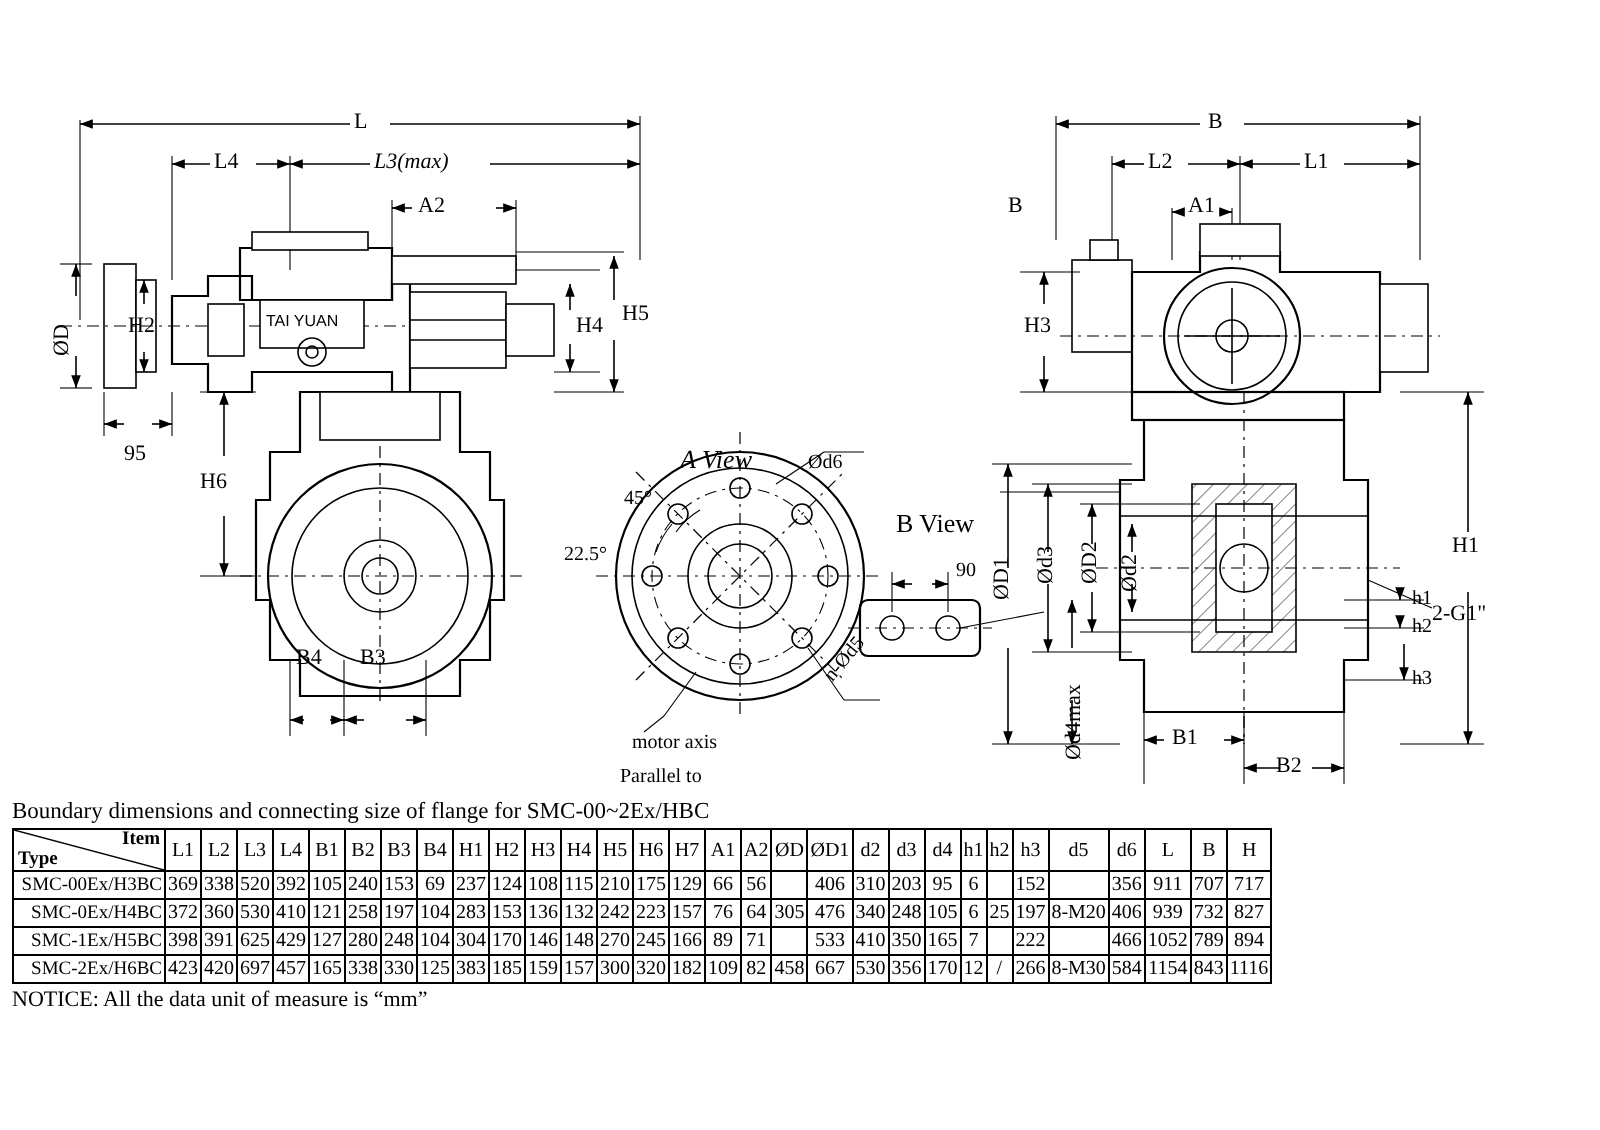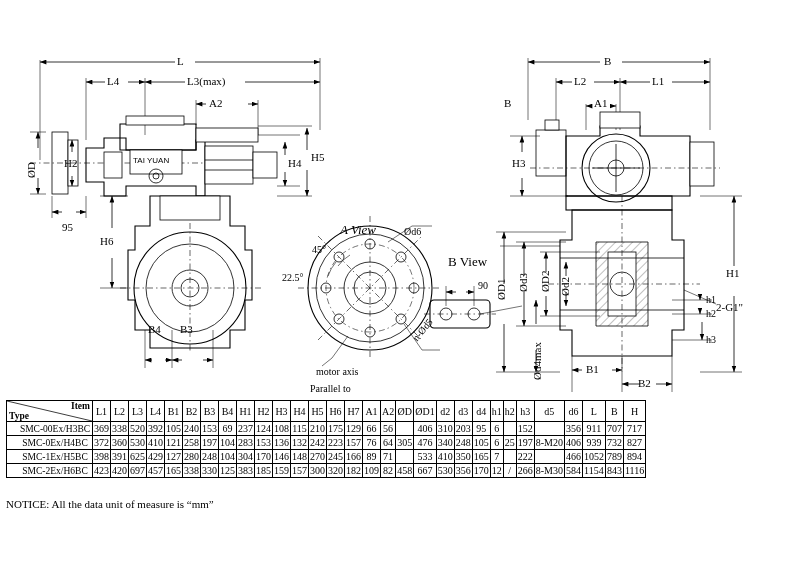--- a/index.html
+++ b/index.html
@@ -24,26 +24,26 @@
   .dash{stroke:#000;stroke-width:.6;fill:none;stroke-dasharray:6 3 1.5 3;}
   .fillw{fill:#fff;stroke:#000;stroke-width:.8;}
   .hatch{fill:url(#hp);stroke:#000;stroke-width:.8;}
 
   
   #tablewrap{position:absolute;left:6px;top:400px;width:790px;}
   .tbl-title{font-size:11.5px;margin-bottom:2px;}
   table{border-collapse:collapse;font-size:10px;font-family:"Liberation Serif",serif;}
   table td,table th{border:1px solid #000;text-align:center;padding:0 1px;height:13px;
      font-weight:normal;white-space:nowrap;}
-  .typecell{width:72px;text-align:center;padding-left:12px;font-size:9.5px;}
+  .typecell{width:72px;text-align:right;padding-left:2px;font-size:9.5px;}
   .hdrType{position:relative;height:20px;width:72px;padding:0;font-weight:bold;}
   .hdrType .corner-line{position:absolute;left:0;top:0;width:100%;height:100%;}
   .hdrType .t1{position:absolute;right:2px;top:0px;font-size:9.5px;}
   .hdrType .t2{position:absolute;left:2px;bottom:0px;font-size:9.5px;}
-  .notice{font-size:11px;margin-top:20px;}
+  .notice{font-size:11px;margin-top:2px;}
 </style>
 </head>
 <body>
 
 <div id="sheet">
 
   <svg width="800" height="400" viewBox="0 0 800 400">
     <defs>
       <pattern id="hp" width="6" height="6" patternUnits="userSpaceOnUse" patternTransform="rotate(45)">
         <line x1="0" y1="0" x2="0" y2="6" stroke="#000" stroke-width="0.5"></line>
@@ -288,21 +288,21 @@
       <line class="ln" x1="656" y1="384" x2="672" y2="384" marker-end="url(#ar)"></line>
 
       <line class="thin" x1="500" y1="246" x2="560" y2="246"></line>
       <line class="ln" x1="536" y1="300" x2="536" y2="324" marker-start="url(#arS)"></line>
       <line class="ln" x1="536" y1="350" x2="536" y2="372" marker-end="url(#ar)"></line>
     </g>
   </svg>
 
   <div class="lbl" style="left:177px;top:56px;">L</div>
   <div class="lbl" style="left:107px;top:76px;">L4</div>
-  <div class="lbl" style="left:187px;top:76px;">L3(max)</div>
+  <div class="lbl" style="left:187px;top:76px;font-style:italic;">L3(max)</div>
   <div class="lbl" style="left:209px;top:98px;">A2</div>
   <div class="lbl vert" style="left:26px;top:178px;transform:rotate(-90deg);">ØD</div>
   <div class="lbl" style="left:64px;top:158px;">H2</div>
   <div class="lbl" style="left:62px;top:222px;">95</div>
   <div class="lbl" style="left:288px;top:158px;">H4</div>
   <div class="lbl" style="left:311px;top:152px;">H5</div>
   <div class="lbl" style="left:100px;top:236px;">H6</div>
   <div class="lbl" style="left:148px;top:324px;">B4</div>
   <div class="lbl" style="left:180px;top:324px;">B3</div>
 
@@ -330,20 +330,21 @@
   <div class="lbl vert" style="left:540px;top:292px;transform:rotate(-90deg);">ØD2</div>
   <div class="lbl sm" style="left:706px;top:294px;">h1</div>
   <div class="lbl sm" style="left:706px;top:308px;">h2</div>
   <div class="lbl sm" style="left:706px;top:334px;">h3</div>
   <div class="lbl vert" style="left:532px;top:380px;transform:rotate(-90deg);">Ød4max</div>
   <div class="lbl" style="left:586px;top:364px;">B1</div>
   <div class="lbl" style="left:638px;top:378px;">B2</div>
   <div class="lbl" style="left:716px;top:302px;">2-G1"</div>
 
   <div id="tablewrap">
+    <div class="tbl-title">Boundary dimensions and connecting size of flange for SMC-00~2Ex/HBC</div>
     <table>
       <thead>
         <tr>
           <th class="hdrType">
             <svg class="corner-line" viewBox="0 0 72 20" preserveAspectRatio="none">
               <line x1="0" y1="0" x2="72" y2="20" stroke="#000" stroke-width="0.7"></line>
             </svg>
             <span class="t1">Item</span>
             <span class="t2">Type</span>
           </th>

